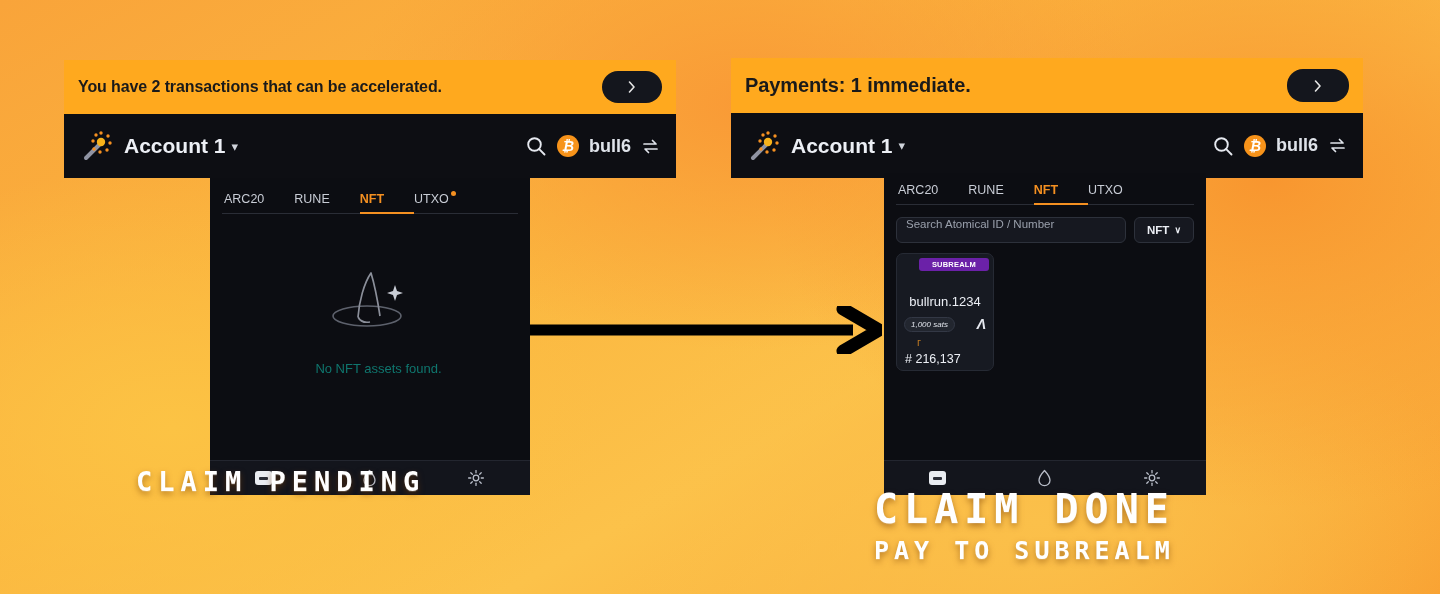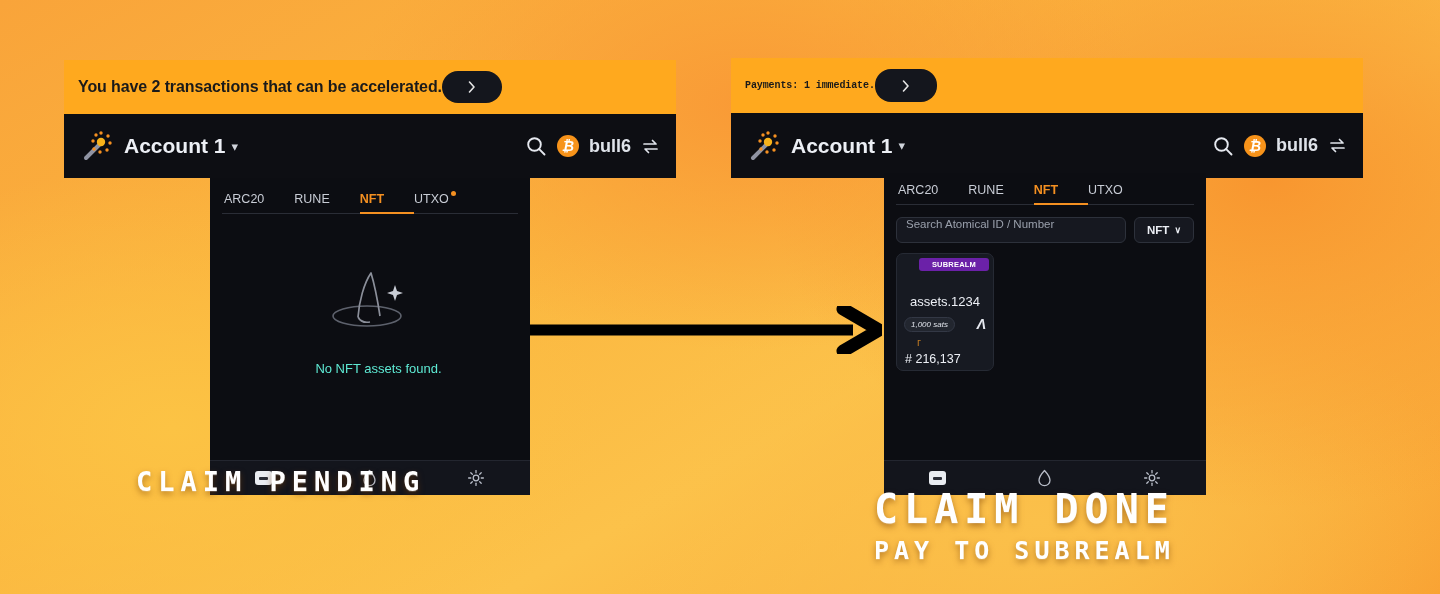--- a/index.html
+++ b/index.html
@@ -13,21 +13,21 @@
       radial-gradient(ellipse 680px 420px at 72% 88%, #fbc04a 0%, rgba(251,192,74,0) 64%),
       linear-gradient(150deg,#f9a43a 0%,#fbb63f 38%,#fcc24a 62%,#f9a233 100%);
     position:relative;
   }
 
   
   .panel { position:absolute; }
 
   .notif {
     background:#ffa91e;
-    display:flex; align-items:center; justify-content:flex-start;
+    display:flex; align-items:center; justify-content:space-between;
     padding:0 14px;
   }
   .notif-text { color:#1a1a1a; font-weight:bold; letter-spacing:-0.1px; }
   .notif-btn {
     background:#14161d; border-radius:16px;
     display:flex; align-items:center; justify-content:center;
     color:#e6e6e6;
   }
   .notif-btn svg { display:block; }
 
@@ -68,21 +68,21 @@
     width:5px; height:5px; border-radius:50%; background:#f59021;
   }
 
   
   .empty {
     flex:1 1 auto;
     display:flex; flex-direction:column;
     align-items:center; justify-content:center;
     gap:26px;
   }
-  .empty-text { color:#5eead4;margin-left:17px; }
+  .empty-text { color:#0f766e;margin-left:17px; }
 
   
   .searchrow { display:flex; align-items:center; gap:8px; }
   .search-input {
     flex:1 1 auto; background:#161820; border:1px solid #2d313b;
     border-radius:6px; color:#9aa0ac;
     display:flex; align-items:flex-start;
   }
   .type-btn {
     background:#161820; border:1px solid #2d313b; border-radius:6px;
@@ -241,21 +241,21 @@
         </g>
       </svg>
     </div>
   </div>
 </div>
 
 <div class="retro" style="left:136px;top:466px;font-size:27px;">CLAIM PENDING</div>
 
 <div class="panel" style="left:731px;top:58px;width:632px;height:120px;">
   <div class="notif" style="height:55px;">
-    <div class="notif-text" style="font-size:10px;font-family:Liberation Mono, monospace;">Payments: 1 immediate.</div>
+    <div class="notif-text" style="font-size:20px;">Payments: 1 immediate.</div>
     <div class="notif-btn" style="width:62px;height:33px;">
       <svg width="16" height="16" viewBox="0 0 16 16">
         <path d="M5.5 3 L10 8 L5.5 13" fill="none" stroke="#e6e6e6" stroke-width="1.6" stroke-linecap="round" stroke-linejoin="round"></path>
       </svg>
     </div>
   </div>
   <div class="acct" style="height:65px;">
     <svg class="wand" width="34" height="34" viewBox="0 0 34 34">
       <line x1="6" y1="29" x2="19" y2="16" stroke="#8f93a3" stroke-width="4" stroke-linecap="round"></line>
       <circle cx="21" cy="13" r="4.2" fill="#f7b21a"></circle>
@@ -312,21 +312,21 @@
     </div>
     <div class="type-btn" style="height:26px;width:60px;font-size:11.5px;">
       <span>NFT</span>
       <span style="font-size:9px;">∨</span>
     </div>
   </div>
 
   <div style="padding:10px 12px 0 12px;flex:1 1 auto;">
     <div class="nftcard" style="width:98px;height:118px;">
       <div class="badge" style="right:4px;top:4px;padding:2px 13px;font-size:7.5px;">SUBREALM</div>
-      <div class="nft-title" style="position:absolute;left:0;right:0;top:40px;font-size:13px;">assets.1234</div>
+      <div class="nft-title" style="position:absolute;left:0;right:0;top:40px;font-size:13px;">bullrun.1234</div>
       <div class="nft-foot" style="bottom:38px;padding:0 7px;font-style:italic;">
         <div class="sats-pill" style="padding:2px 6px;font-size:8px;">1,000 sats</div>
         <div class="atom-mark" style="font-size:14px;">Λ</div>
       </div>
       <div class="nft-tick" style="position:absolute;left:20px;bottom:22px;font-size:11px;">г</div>
       <div class="nft-num" style="position:absolute;left:8px;bottom:4px;font-size:12.5px;margin-top:18px;"># 216,137</div>
     </div>
   </div>
 
   <div class="botnav" style="height:35px;">

